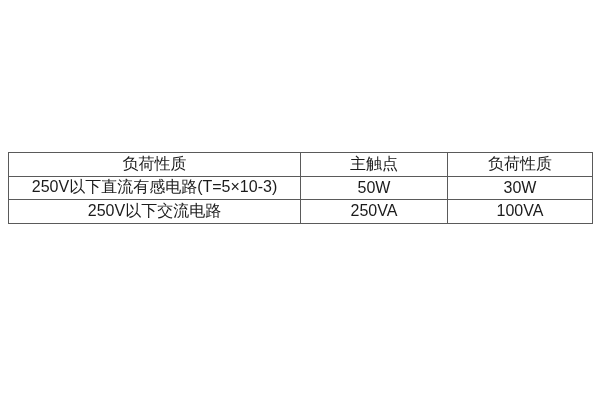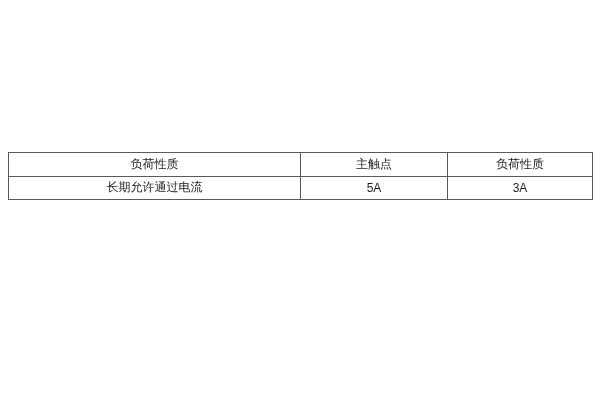--- a/index.html
+++ b/index.html
@@ -25,21 +25,21 @@
   .spec-table col.c1 { width: 292px; }
   .spec-table col.c2 { width: 147px; }
   .spec-table col.c3 { width: 145px; }
   .spec-table th,
   .spec-table td {
     border: 1px solid #5a5a5a;
     height: 22.5px;
     padding: 0 16px;
     text-align: center;
     vertical-align: middle;
-    font-size: 12px;
+    font-size: 16px;
     font-weight: normal;
     color: #1b1b1b;
     background: #ffffff;
     white-space: nowrap;
     overflow: hidden;
   }
 </style>
 </head>
 <body>
 
@@ -51,18 +51,23 @@
   </colgroup>
   <thead>
     <tr>
       <th>负荷性质</th>
       <th>主触点</th>
       <th>负荷性质</th>
     </tr>
   </thead>
   <tbody>
     <tr>
-      <td>长期允许通过电流</td>
-      <td>5A</td>
-      <td>3A</td>
+      <td>250V以下直流有感电路(T=5×10-3)</td>
+      <td>50W</td>
+      <td>30W</td>
+    </tr>
+    <tr>
+      <td>250V以下交流电路</td>
+      <td>250VA</td>
+      <td>100VA</td>
     </tr>
   </tbody>
 </table>
 
 </body></html>

